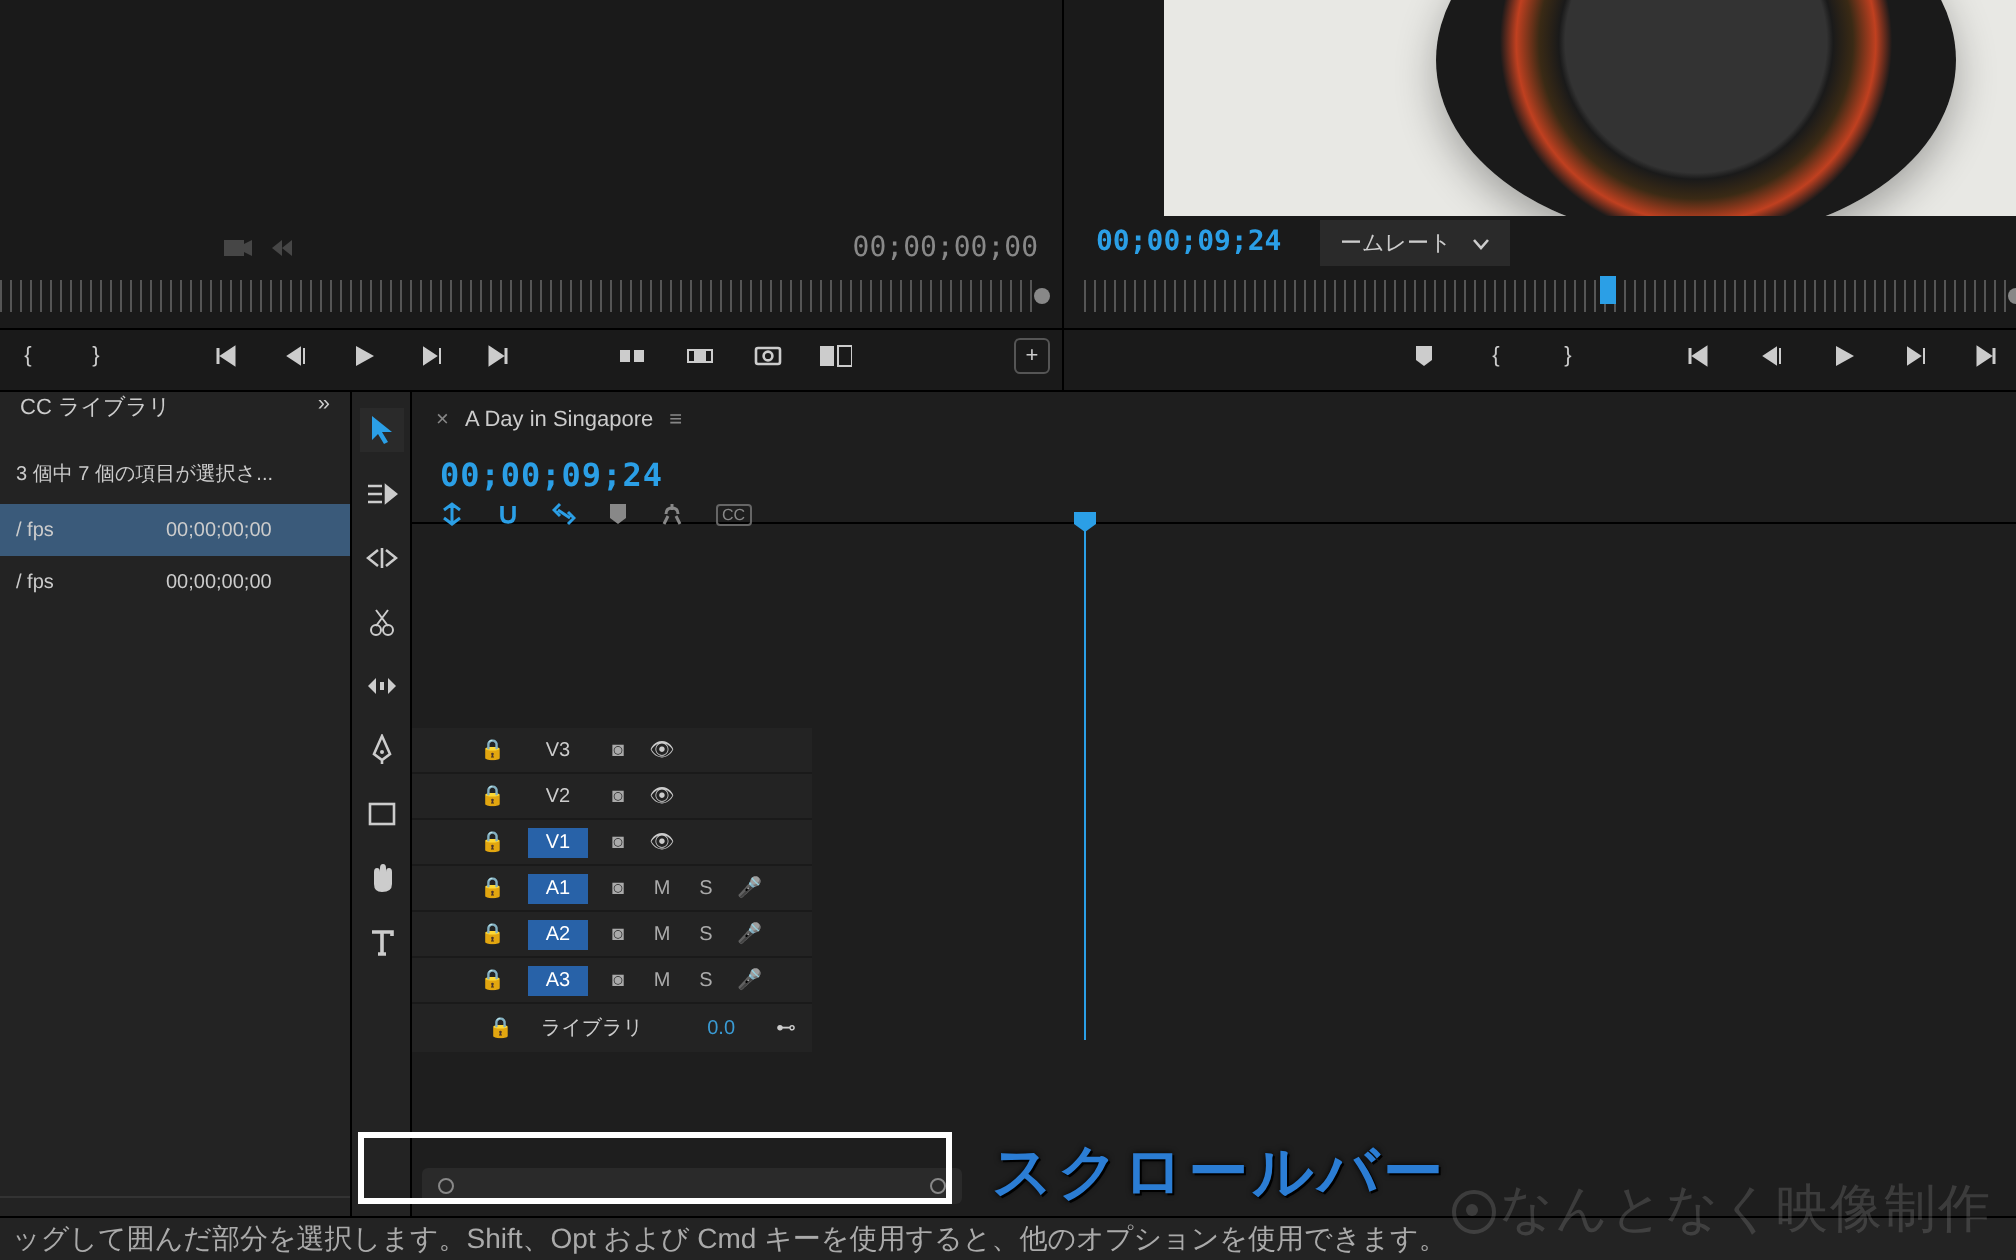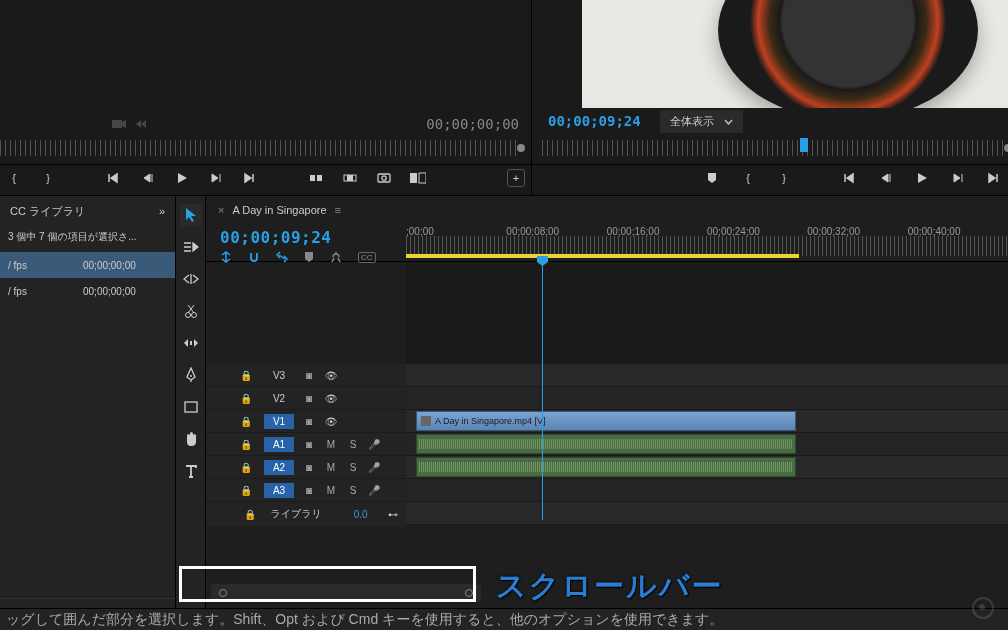--- a/index.html
+++ b/index.html
@@ -19,21 +19,21 @@
 .prog-img{position:absolute;top:0;right:0;left:50px;height:108px;background:#e8e8e4;overflow:hidden}
 .bowl{position:absolute;right:30px;top:-60px;width:260px;height:180px;border-radius:50%;background:radial-gradient(circle at 50% 45%,#333 40%,#1a1a1a 42%,#3a2a15 48%,#c04020 55%,#1a1a1a 60%);box-shadow:0 8px 20px rgba(0,0,0,.3)}
 .prog-tc{position:absolute;left:16px;top:113px;color:#2b9fe6;font-size:14px;font-weight:600;font-family:monospace}
 .zoom-sel{position:absolute;left:128px;top:110px;background:#2a2a2a;padding:4px 10px;display:flex;align-items:center;gap:10px;font-size:11px}
 .prog-ruler{position:absolute;left:10px;right:4px;top:140px;height:28px}
 .prog-marker{position:absolute;left:258px;top:-2px;width:8px;height:14px;background:#2b9fe6}
 .prog-btns{position:absolute;bottom:5px;right:0;left:0;height:26px;display:flex;align-items:center;justify-content:flex-end;padding:0 6px;gap:20px;border-top:1px solid #000}
 
 .bottom-area{position:absolute;top:195px;left:0;right:0;bottom:0;display:flex}
 .project-panel{width:175px;background:#232323;border-top:1px solid #000;display:flex;flex-direction:column}
-.pp-tabs{height:30px;display:flex;align-items:center;padding:0 10px;font-size:11px;gap:21px}
+.pp-tabs{height:30px;display:flex;align-items:flex-start;padding:0 10px;font-size:11px;gap:21px}
 .pp-sel{height:26px;padding:4px 8px;font-size:10px;overflow:hidden;white-space:nowrap;color:#ccc}
 .pp-head{height:26px;display:flex;align-items:center;background:#2a2a2a;font-size:10px;border-top:1px solid #000}
 .pp-head>div:first-child{width:75px;padding-left:8px;border-right:1px solid #363636}
 .pp-head>div:last-child{flex:1;padding-left:8px}
 .pp-row{height:26px;display:flex;align-items:center;font-size:10px}
 .pp-row.selected{background:#3a5a7a}
 .pp-row>div:first-child{width:75px;padding-left:8px}
 .pp-row>div:last-child{flex:1;padding-left:8px}
 .pp-footer{margin-top:auto;height:32px;display:flex;align-items:center;padding:0 6px;gap:12px;border-top:1px solid #333}
 .pp-footer .spacer{flex:1}
@@ -171,21 +171,21 @@
       <span class="plus-btn">+</span>
     </div>
   </div>
 
   <div class="program-panel">
     <div class="prog-img">
         <div class="bowl"></div>
       </div>
     <div class="prog-tc">00;00;09;24</div>
     <div class="zoom-sel">
-      <span>全体表示</span>
+      <span>ームレート</span>
       <span>
           <svg width="9" height="6">
             <path d="M1 1 L4.5 5 L8 1" stroke="#ccc" fill="none" stroke-width="1.3"></path>
           </svg>
         </span>
     </div>
     <div class="prog-ruler">
       <div class="ruler-line"></div>
       <div class="prog-marker"></div>
     </div>
@@ -373,32 +373,20 @@
               </svg>
             </span>
           <span class="grey">
               <svg width="12" height="12">
                 <path d="M6 1 L6 4 M3 6 Q3 3 6 3 Q9 3 9 6 M2 11 L4 7 M10 11 L8 7" stroke="#888" fill="none" stroke-width="1.5"></path>
               </svg>
             </span>
           <span class="grey" style="border:1px solid #666;font-size:8px;padding:0 2px;border-radius:2px">CC</span>
         </div>
       </div>
-      <div class="tl-ruler">
-        <div class="tl-time-labels">
-          <span>;00;00</span>
-          <span>00;00;08;00</span>
-          <span>00;00;16;00</span>
-          <span>00;00;24;00</span>
-          <span>00;00;32;00</span>
-          <span>00;00;40;00</span>
-        </div>
-        <div class="tl-ticks"></div>
-        <div class="tl-yellow" style="width:393px"></div>
-      </div>
     </div>
 
     <div class="playhead" style="left:336px"></div>
 
     <div class="tracks-area">
       <div class="track-headers">
         <div class="track-spacer"></div>
         <div class="track-head">
           <span class="lock">🔒</span>
           <span class="name">V3</span>
@@ -440,53 +428,34 @@
           <span class="tb">M</span>
           <span class="tb">S</span>
           <span class="tb">🎤</span>
         </div>
         <div class="mix-row">
           <span class="lock">🔒</span>
           <span>ライブラリ</span>
           <span class="mix-val">0.0</span>
           <span style="margin-left:auto;margin-right:8px">⊷</span>
         </div>
-      </div>
-      <div class="track-content">
-        <div style="height:102px;background:#1a1a1a"></div>
-        <div class="track-lane"></div>
-        <div class="track-lane alt"></div>
-        <div class="track-lane">
-          <div class="clip-v" style="left:10px;width:380px">
-            <span class="fx-icon"></span>
-            <span>A Day in Singapore.mp4 [V]</span>
-          </div>
-        </div>
-        <div class="track-lane alt">
-          <div class="clip-a" style="left:10px;width:380px"></div>
-        </div>
-        <div class="track-lane">
-          <div class="clip-a" style="left:10px;width:380px"></div>
-        </div>
-        <div class="track-lane alt"></div>
-        <div class="track-lane"></div>
       </div>
     </div>
 
     <div class="tl-footer">
       <div class="zoom-bar">
         <div class="zoom-handle"></div>
         <div class="zoom-handle"></div>
       </div>
     </div>
   </div>
 </div>
 
 <div class="highlight-box" style="left:179px;top:566px;width:297px;height:36px"></div>
 <div class="annotation" style="left:496px;top:566px">スクロールバー</div>
 
 <div class="status-bar">
   <span>ッグして囲んだ部分を選択します。Shift、Opt および Cmd キーを使用すると、他のオプションを使用できます。</span>
 </div>
 
 <div class="watermark">
-  <span class="dot"></span>
+  <span class="dot"></span><span>なんとなく映像制作</span>
 </div>
 
 </body></html>

